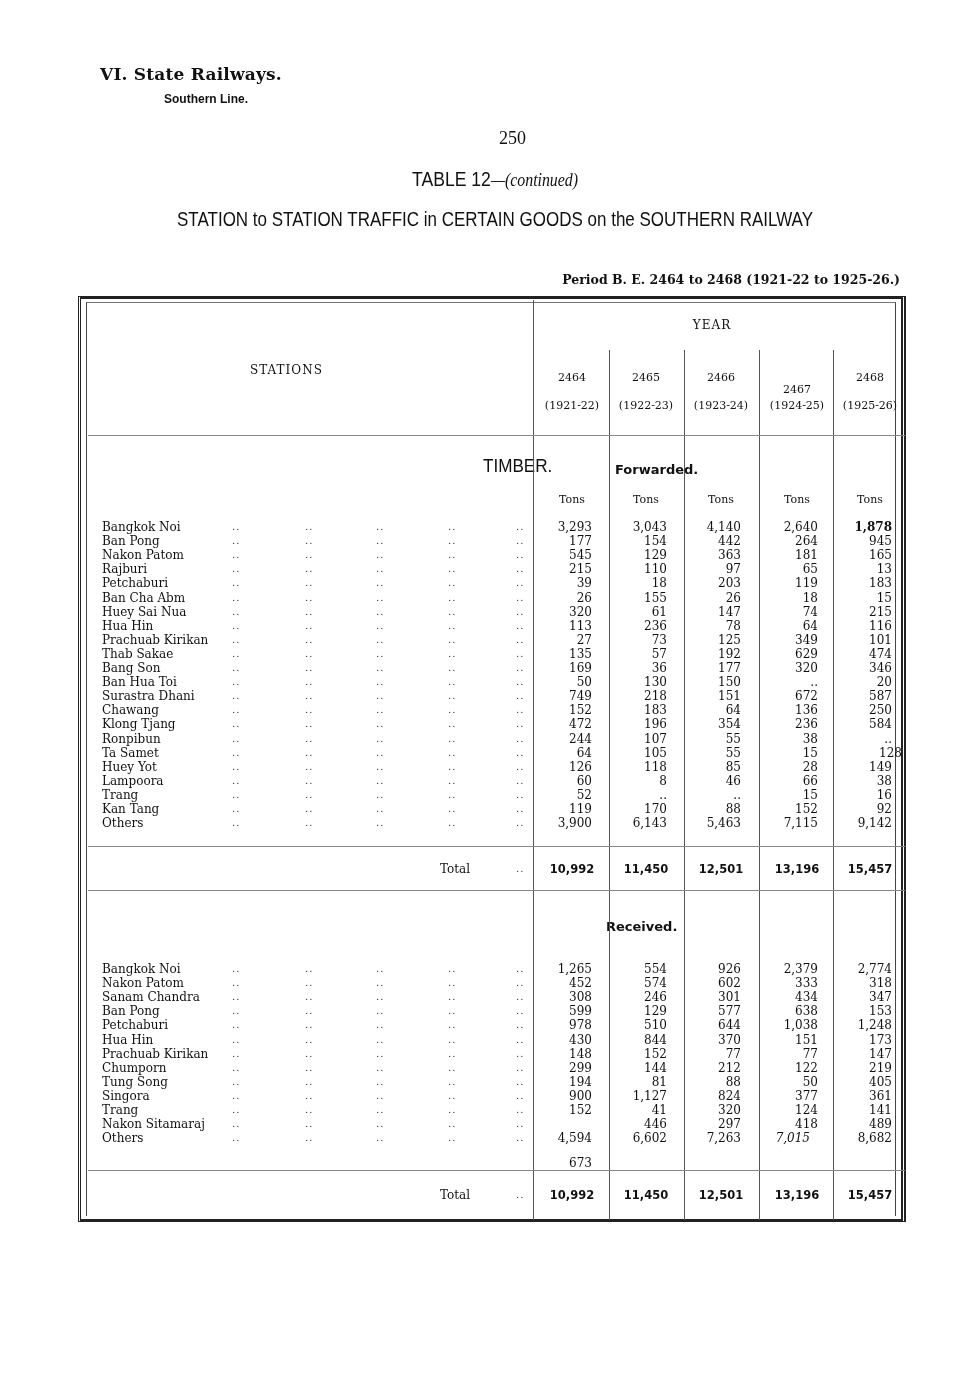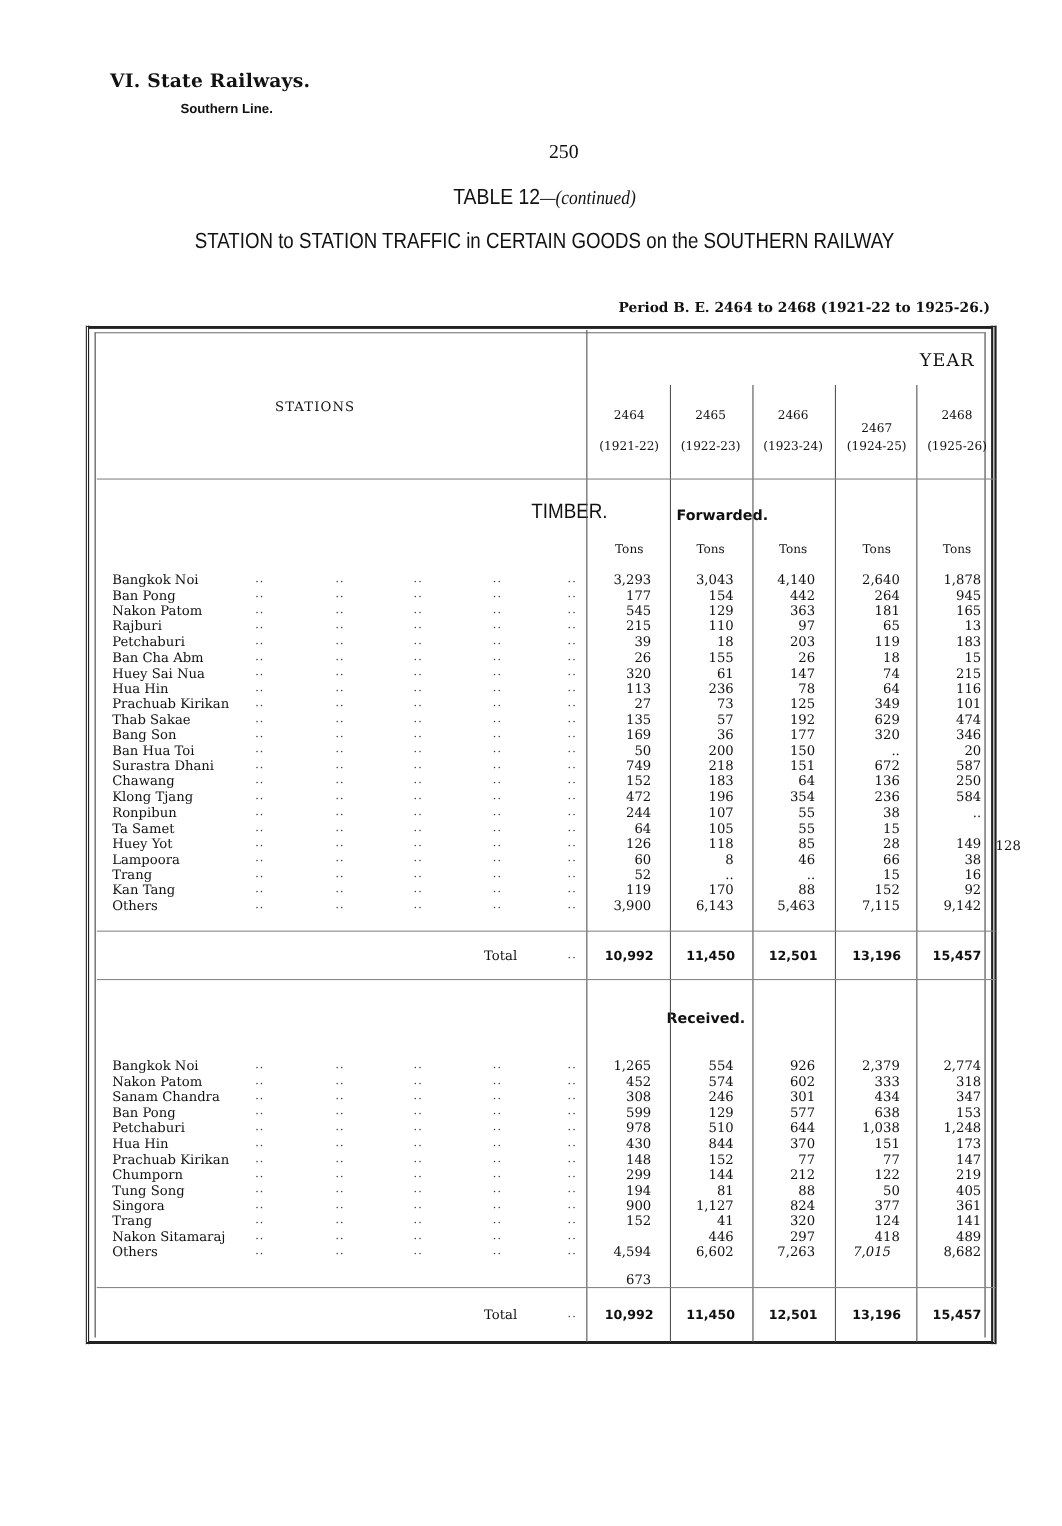--- a/index.html
+++ b/index.html
@@ -12,21 +12,21 @@
   .subtitle { position: absolute; left: 0; width: 990px; text-align: center; top: 208px; font-family: "Liberation Sans", sans-serif; font-size: 20px; transform: scaleX(0.85); }
   .period { position: absolute; right: 65px; top: 272px; font-family: "DejaVu Serif", serif; font-weight: bold; font-size: 12.5px; }
 
   .frame { position: absolute; left: 78px; top: 296px; width: 828px; height: 926px; border-top: 3px solid #222; border-bottom: 3px solid #222; border-left: 3px double #222; border-right: 5px double #222; box-sizing: border-box; }
   .inner { position: absolute; left: 5px; right: 5px; top: 3px; bottom: 3px; border-left: 1px solid #444; border-right: 1px solid #444; border-top: 1px solid #777; }
 
   .vline { position: absolute; width: 1px; background: #555; }
   .hline { position: absolute; height: 1px; background: #888; }
 
   .col-head { position: absolute; font-family: "DejaVu Serif", serif; font-size: 11px; text-align: center; }
-  .year-label { position: absolute; left: 506px; width: 380px; top: 318px; text-align: right; font-size: 16px; letter-spacing: 1px; }
+  .year-label { position: absolute; left: 522px; width: 380px; top: 318px; text-align: center; font-size: 12px; letter-spacing: 1px; }
   .stations-label { position: absolute; left: 250px; top: 363px; font-size: 12px; letter-spacing: 1px; }
 
   .timber { position: absolute; left: 483px; top: 455px; font-family: "Liberation Sans", sans-serif; font-size: 19px; transform: scaleX(0.9); transform-origin: left; }
   .sec-label { position: absolute; font-family: "DejaVu Sans", sans-serif; font-weight: bold; font-size: 13px; }
 
   .tons { position: absolute; top: 493px; font-size: 11px; width: 70px; text-align: center; }
 
   .row { position: absolute; left: 0; height: 14px; font-size: 12px; line-height: 14px; }
   .stn { position: absolute; left: 102px; white-space: nowrap; font-family: "DejaVu Serif", serif; font-size: 12px; }
   .dots { position: absolute; font-size: 10px; letter-spacing: 1px; color: #333; }
@@ -91,21 +91,21 @@
       <span class="stn">Bangkok Noi</span>
       <span class="dots" style="left:232px;">..</span>
       <span class="dots" style="left:305px;">..</span>
       <span class="dots" style="left:376px;">..</span>
       <span class="dots" style="left:448px;">..</span>
       <span class="dots" style="left:516px;">..</span>
       <span class="num" style="left:522px;width:70px;">3,293</span>
       <span class="num" style="left:597px;width:70px;">3,043</span>
       <span class="num" style="left:671px;width:70px;">4,140</span>
       <span class="num" style="left:748px;width:70px;">2,640</span>
-      <span class="num" style="left:822px;width:70px;">1,878</span>
+      <span class="num" style="left:822px;width:70px;font-weight:bold;">1,878</span>
     </div>
     <div class="row" style="top:534.1px;width:965px;">
       <span class="stn">Ban Pong</span>
       <span class="dots" style="left:232px;">..</span>
       <span class="dots" style="left:305px;">..</span>
       <span class="dots" style="left:376px;">..</span>
       <span class="dots" style="left:448px;">..</span>
       <span class="dots" style="left:516px;">..</span>
       <span class="num" style="left:522px;width:70px;">177</span>
       <span class="num" style="left:597px;width:70px;">154</span>
@@ -231,21 +231,21 @@
       <span class="num" style="left:822px;width:70px;">346</span>
     </div>
     <div class="row" style="top:675.1px;width:965px;">
       <span class="stn">Ban Hua Toi</span>
       <span class="dots" style="left:232px;">..</span>
       <span class="dots" style="left:305px;">..</span>
       <span class="dots" style="left:376px;">..</span>
       <span class="dots" style="left:448px;">..</span>
       <span class="dots" style="left:516px;">..</span>
       <span class="num" style="left:522px;width:70px;">50</span>
-      <span class="num" style="left:597px;width:70px;">200</span>
+      <span class="num" style="left:597px;width:70px;">130</span>
       <span class="num" style="left:671px;width:70px;">150</span>
       <span class="num" style="left:748px;width:70px;">..</span>
       <span class="num" style="left:822px;width:70px;">20</span>
     </div>
     <div class="row" style="top:689.2px;width:965px;">
       <span class="stn">Surastra Dhani</span>
       <span class="dots" style="left:232px;">..</span>
       <span class="dots" style="left:305px;">..</span>
       <span class="dots" style="left:376px;">..</span>
       <span class="dots" style="left:448px;">..</span>
@@ -299,21 +299,21 @@
       <span class="stn">Ta Samet</span>
       <span class="dots" style="left:232px;">..</span>
       <span class="dots" style="left:305px;">..</span>
       <span class="dots" style="left:376px;">..</span>
       <span class="dots" style="left:448px;">..</span>
       <span class="dots" style="left:516px;">..</span>
       <span class="num" style="left:522px;width:70px;">64</span>
       <span class="num" style="left:597px;width:70px;">105</span>
       <span class="num" style="left:671px;width:70px;">55</span>
       <span class="num" style="left:748px;width:70px;">15</span>
-      <span class="num" style="left:858px;width:70px;margin-top:16px;">128</span>
+      <span class="num" style="left:832px;width:70px;">128</span>
     </div>
     <div class="row" style="top:759.7px;width:965px;">
       <span class="stn">Huey Yot</span>
       <span class="dots" style="left:232px;">..</span>
       <span class="dots" style="left:305px;">..</span>
       <span class="dots" style="left:376px;">..</span>
       <span class="dots" style="left:448px;">..</span>
       <span class="dots" style="left:516px;">..</span>
       <span class="num" style="left:522px;width:70px;">126</span>
       <span class="num" style="left:597px;width:70px;">118</span>

